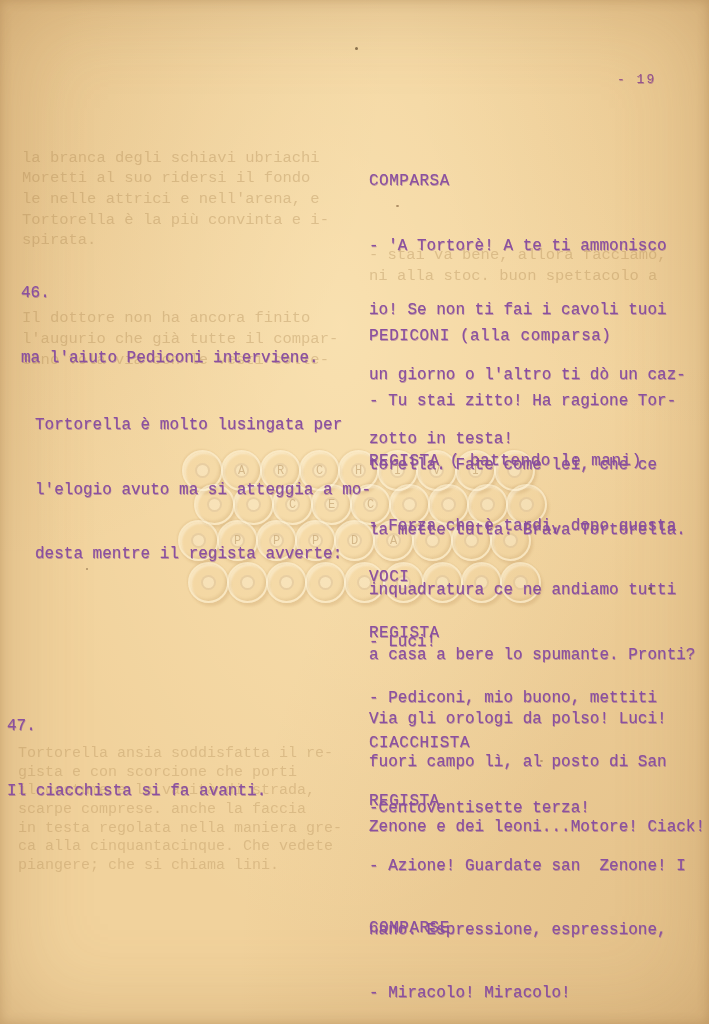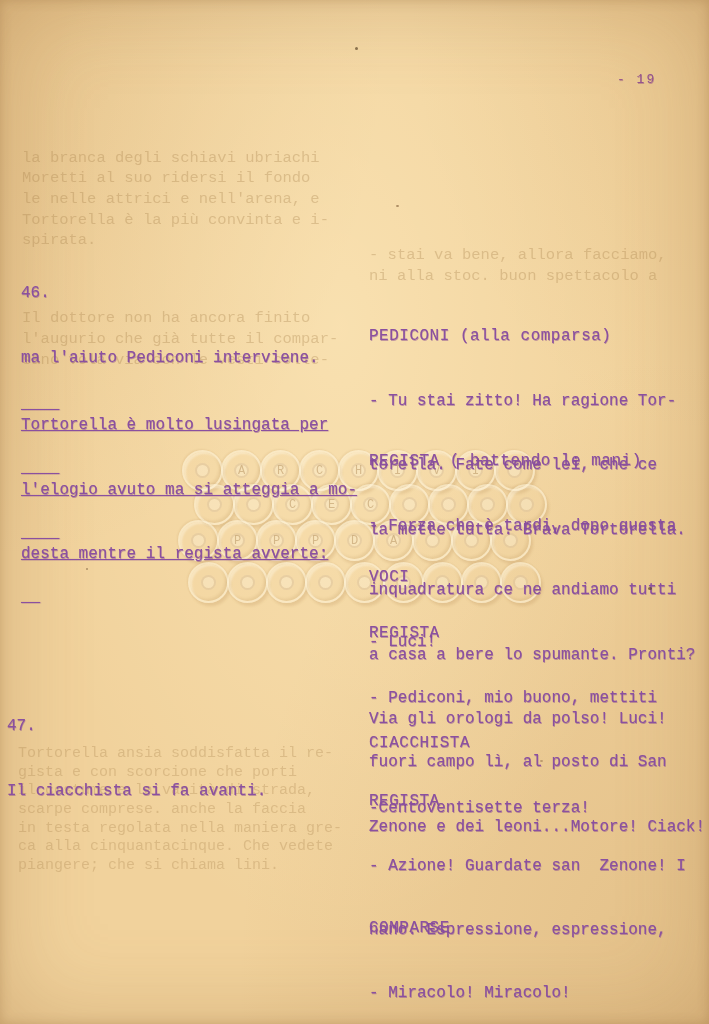--- a/index.html
+++ b/index.html
@@ -22,21 +22,21 @@
   }
   .tw .ln{min-height:21.5px;}
   .speaker{letter-spacing:.5px;}
   .pageno{
     position:absolute;left:617px;top:72px;white-space:pre;
     font-size:13px;letter-spacing:2px;color:#93538e;
     text-shadow:0.5px 0.5px 0 rgba(130,60,120,.4);
   }
   
   .lb1{left:21px;top:240px;}
-  .lb2{left:21px;top:372px;text-decoration:underline;}
+  .lb2{left:35px;top:372px;}
   .lb3{left:7px;top:673px;}
   .rb1{left:369px;top:128px;}
   .rb2{left:369px;top:283px;}
   .rb3{left:369px;top:408px;}
   .rb4{left:369px;top:524px;}
   .rb5{left:369px;top:580px;}
   .rb6{left:369px;top:690px;}
   .rb7{left:369px;top:748px;}
   .rb8{left:369px;top:875px;}
   
@@ -217,20 +217,27 @@
   <div class="tw lb2">
     <div class="ln">Tortorella è molto lusingata per</div>
     <div class="ln">l'elogio avuto ma si atteggia a mo-</div>
     <div class="ln">desta mentre il regista avverte:</div>
   </div>
   <div class="tw lb3">
     <div class="ln">47.</div>
     <div class="ln">Il ciacchista si fa avanti.</div>
   </div>
 
+  <div class="tw rb1">
+    <div class="ln speaker">COMPARSA</div>
+    <div class="ln">- 'A Tortorè! A te ti ammonisco</div>
+    <div class="ln">io! Se non ti fai i cavoli tuoi</div>
+    <div class="ln">un giorno o l'altro ti dò un caz-</div>
+    <div class="ln">zotto in testa!</div>
+  </div>
   <div class="tw rb2">
     <div class="ln speaker">PEDICONI (alla comparsa)</div>
     <div class="ln">- Tu stai zitto! Ha ragione Tor-</div>
     <div class="ln">torella. Fate come lei, che ce</div>
     <div class="ln">la mette tutta. Brava Tortorella.</div>
   </div>
   <div class="tw rb3">
     <div class="ln speaker">REGISTA ( battendo le mani)</div>
     <div class="ln">- Forza che è tardi, dopo questa</div>
     <div class="ln">inquadratura ce ne andiamo tutti</div>

